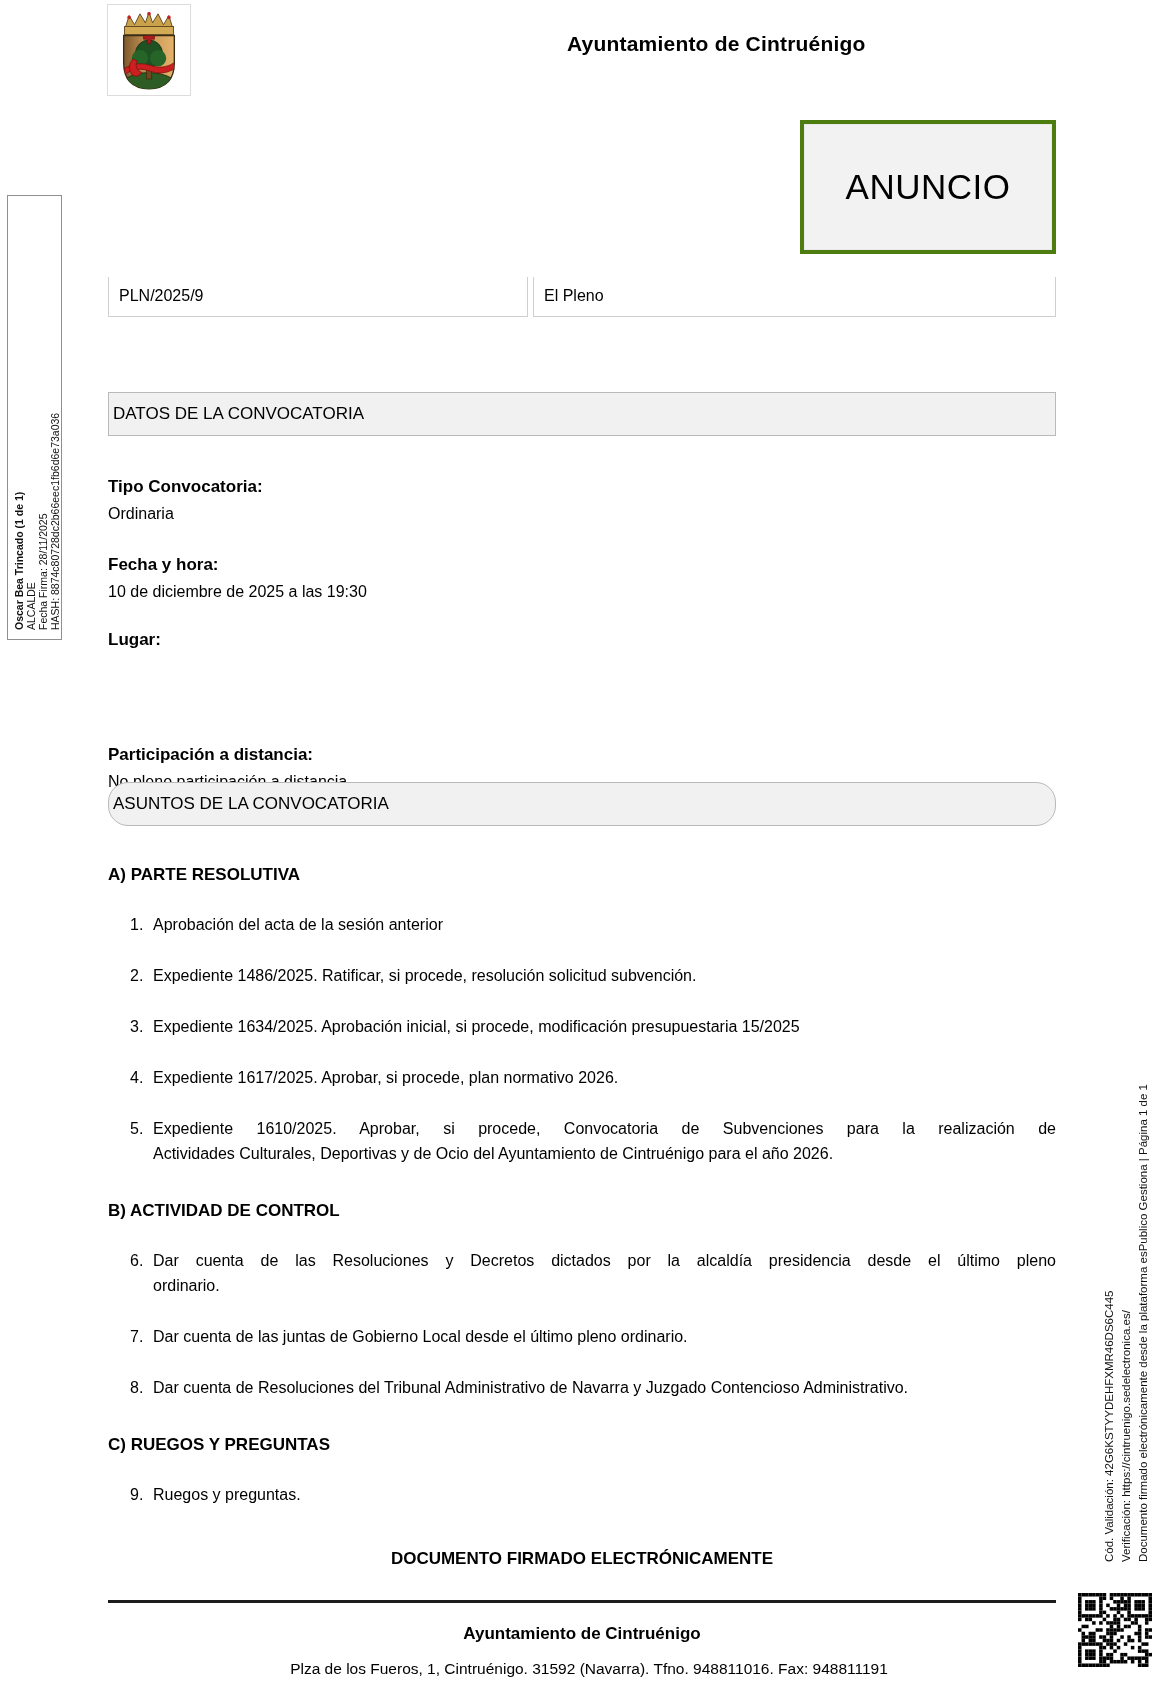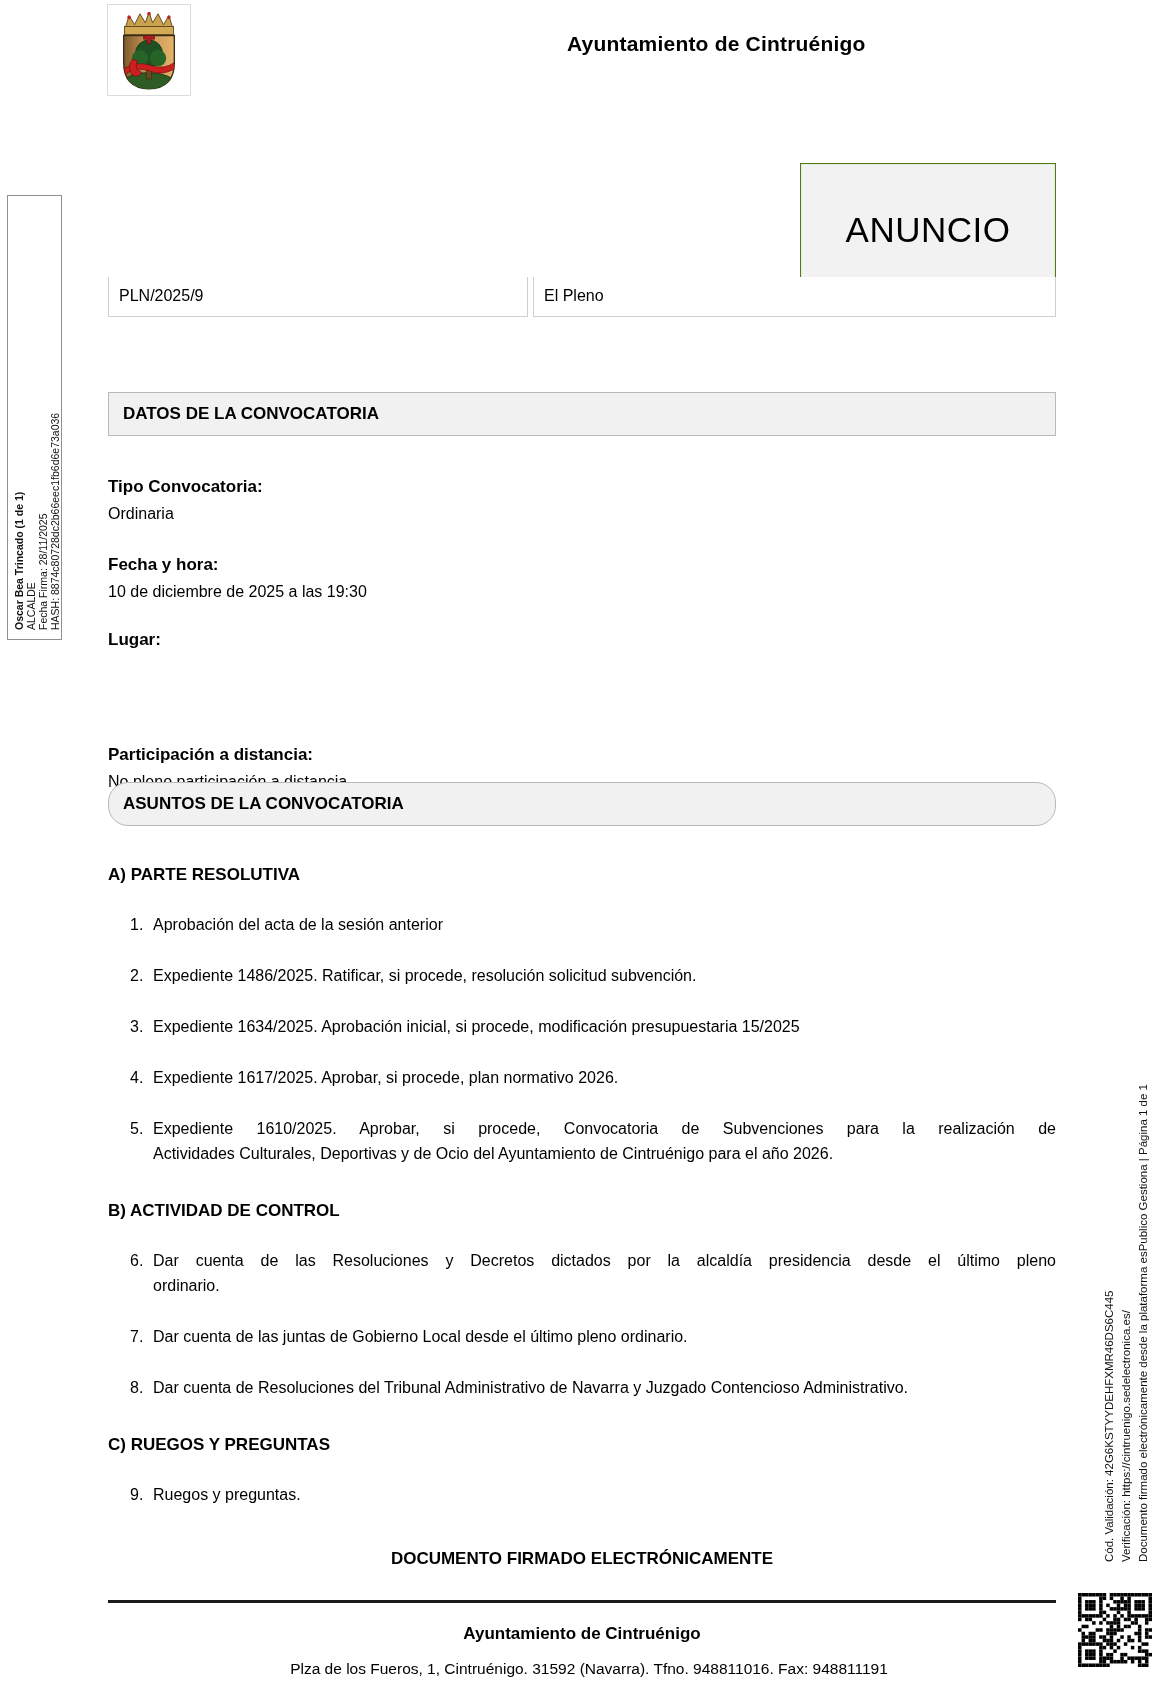--- a/index.html
+++ b/index.html
@@ -16,39 +16,39 @@
   }
   .logo svg { width:76px; height:88px; }
   .header-title {
     position:absolute; left:567px; top:32px;
     font-size:21px; font-weight:bold; white-space:nowrap; letter-spacing:0.2px;
   }
 
   
   .anuncio-box {
     position:absolute; left:800px; top:120px; width:256px; height:134px;
-    background:#f2f2f2; border:1px solid #4d7c0f; box-shadow:inset 0 0 0 1px #e9e9e9;
-    display:flex; align-items:center; justify-content:center;margin-top:43px;
+    background:#f2f2f2; border:4px solid #4d7c0f; box-shadow:inset 0 0 0 1px #e9e9e9;
+    display:flex; align-items:center; justify-content:center;
   }
   .anuncio-box span { font-size:35px; font-weight:400; letter-spacing:0.5px; }
 
   
   .meta-table { position:absolute; left:108px; top:277px; width:948px; }
   .meta-row { display:flex; gap:5px; }
   .meta-cell { height:40px; line-height:38px; padding-left:10px; white-space:nowrap; overflow:hidden; }
   .meta-cell.c1 { width:420px; }
   .meta-cell.c2 { width:523px; }
   .meta-head { background:#f1f1f1; border:1px solid #b9b9b9; font-weight:bold; font-size:17px; }
   .meta-val  { background:#fff; border:1px solid #cfcfcf; border-top:none; font-size:16px; }
 
   
   .section-bar {
     position:absolute; left:108px; width:948px; height:44px;
     background:#f1f1f1; border:1px solid #b9b9b9;
-    font-weight:bold; font-size:17px; line-height:42px; padding-left:14px;
+    font-weight:normal; font-size:17px; line-height:42px; padding-left:4px;
   }
   .bar-datos   { top:392px; }
   .bar-asuntos { top:782px;border-radius:20px; }
 
   
   .field { position:absolute; left:108px; width:948px; }
   .field .flabel { font-weight:bold; font-size:17px; line-height:21px; }
   .field .fvalue { font-size:16px; line-height:21px; margin-top:6px; }
   .field-0 { top:476px; } .field-1 { top:554px; } .field-2 { top:629px; } .field-3 { top:744px; }
 

